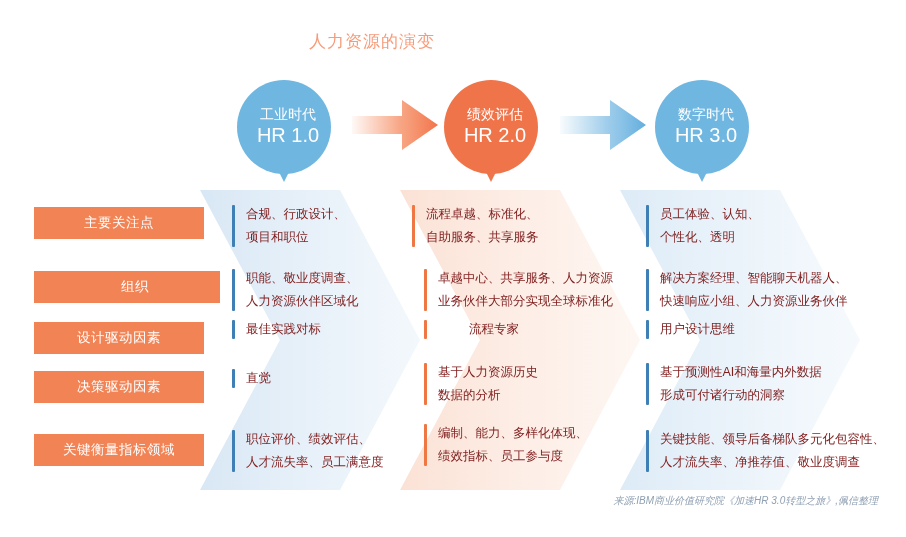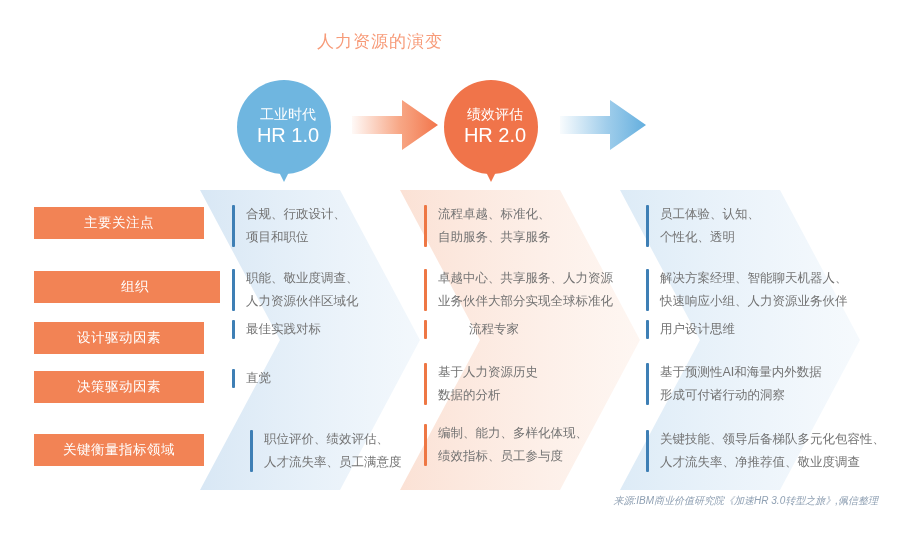--- a/index.html
+++ b/index.html
@@ -7,21 +7,21 @@
     width:906px;height:537px;
     background:#ffffff;
     font-family:"Liberation Sans","DejaVu Sans",sans-serif;
     overflow:hidden;
     position:relative;
   }
   #canvas{position:absolute;inset:0;width:906px;height:537px;}
 
   
   .title{
-    position:absolute;left:8px;top:30px;width:744px;
+    position:absolute;left:0;top:30px;width:744px;
     text-align:center;
     font-size:17px;
     color:#F79B79;
     letter-spacing:1px;
   }
 
   
   .chev{position:absolute;z-index:0;}
 
   
@@ -68,21 +68,21 @@
 
   
   .cell{position:absolute;z-index:4;}
   .cell .bar{
     position:absolute;left:0;top:2px;
     width:3px;border-radius:1px;
   }
   .cell .lines{
     margin-left:14px;
     font-size:12.5px;
-    color:#737373;
+    color:#7f1d1d;
     line-height:23px;
     white-space:nowrap;
   }
   .cell.c1 .bar,.cell.c3 .bar{background:#3E7FB5;}
   .cell.c2 .bar{background:#EE7744;}
 
   
   .footer{
     position:absolute;z-index:4;
     right:28px;top:494px;
@@ -140,20 +140,28 @@
 
   <div class="pin orange" style="left:444px;top:80px;">
     <div class="bulb"></div>
     <div class="tip"></div>
     <div class="txt">
       <div class="l1">绩效评估</div>
       <div class="l2">HR 2.0</div>
     </div>
   </div>
 
+  <div class="pin blue" style="left:655px;top:80px;">
+    <div class="bulb"></div>
+    <div class="tip"></div>
+    <div class="txt">
+      <div class="l1">数字时代</div>
+      <div class="l2">HR 3.0</div>
+    </div>
+  </div>
 
   <svg class="arrow" style="left:352px;top:98px;" width="86" height="54" viewBox="0 0 86 54">
     <defs>
       <linearGradient id="ga1" x1="0" y1="0" x2="1" y2="0">
         <stop offset="0%" stop-color="#F58A5E" stop-opacity="0.05"></stop>
         <stop offset="55%" stop-color="#F58A5E" stop-opacity="0.75"></stop>
         <stop offset="100%" stop-color="#F2744A" stop-opacity="1"></stop>
       </linearGradient>
     </defs>
     <path d="M0,18 L50,18 L50,2 L86,27 L50,52 L50,36 L0,36 Z" fill="url(#ga1)"></path>
@@ -176,21 +184,21 @@
   <div class="rowlabel" style="top:371px;">决策驱动因素</div>
   <div class="rowlabel" style="top:434px;">关键衡量指标领域</div>
 
   <div class="cell c1" style="left:232px;top:203px;">
     <div class="bar" style="height:42px;"></div>
     <div class="lines">
       <div>合规、行政设计、</div>
       <div>项目和职位</div>
     </div>
   </div>
-  <div class="cell c2" style="left:424px;top:203px;text-align:center;">
+  <div class="cell c2" style="left:412px;top:203px;text-align:center;">
     <div class="bar" style="height:42px;"></div>
     <div class="lines">
       <div>流程卓越、标准化、</div>
       <div>自助服务、共享服务</div>
     </div>
   </div>
   <div class="cell c3" style="left:646px;top:203px;">
     <div class="bar" style="height:42px;"></div>
     <div class="lines">
       <div>员工体验、认知、</div>
@@ -253,21 +261,21 @@
     </div>
   </div>
   <div class="cell c3" style="left:646px;top:361px;">
     <div class="bar" style="height:42px;"></div>
     <div class="lines">
       <div>基于预测性AI和海量内外数据</div>
       <div>形成可付诸行动的洞察</div>
     </div>
   </div>
 
-  <div class="cell c1" style="left:232px;top:428px;margin-left:18px;">
+  <div class="cell c1" style="left:232px;top:428px;">
     <div class="bar" style="height:42px;"></div>
     <div class="lines">
       <div>职位评价、绩效评估、</div>
       <div>人才流失率、员工满意度</div>
     </div>
   </div>
   <div class="cell c2" style="left:424px;top:422px;">
     <div class="bar" style="height:42px;"></div>
     <div class="lines">
       <div>编制、能力、多样化体现、</div>

